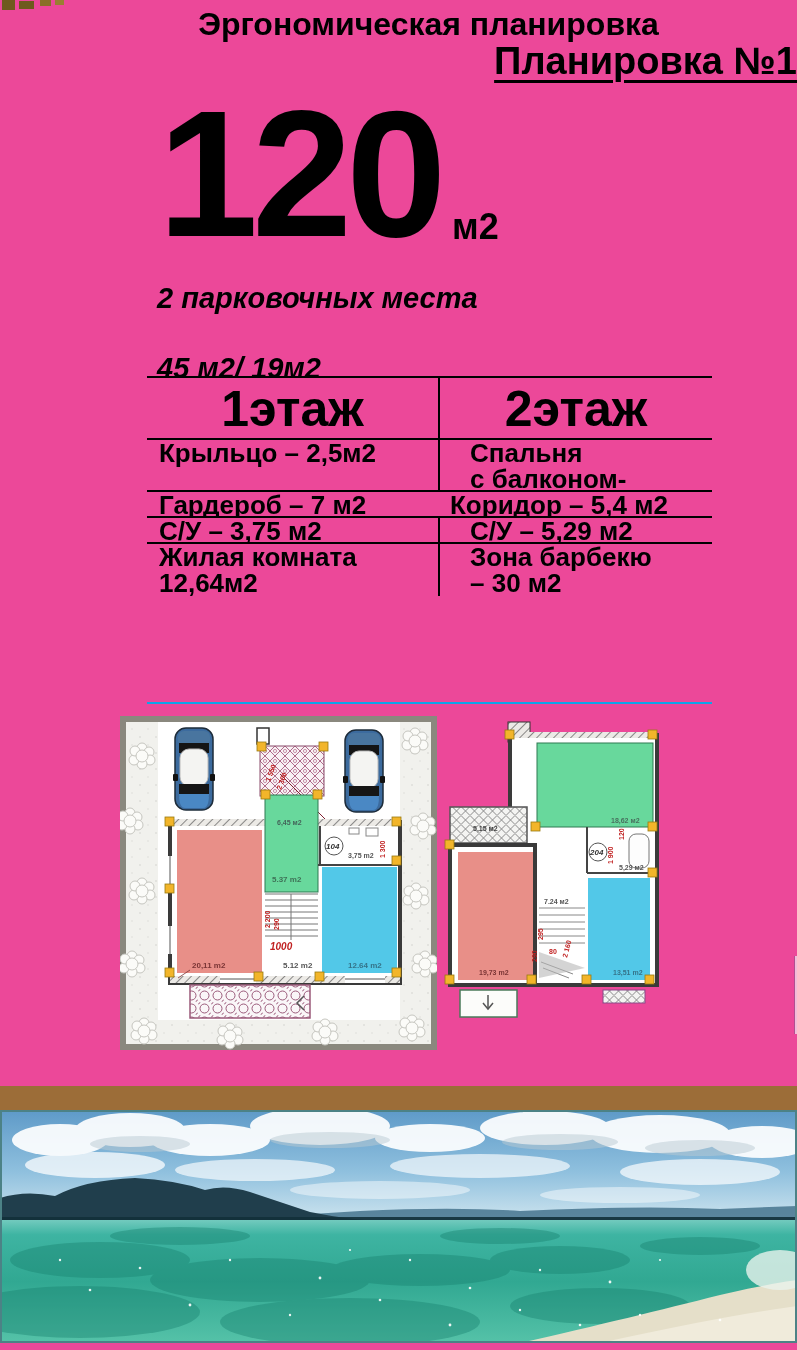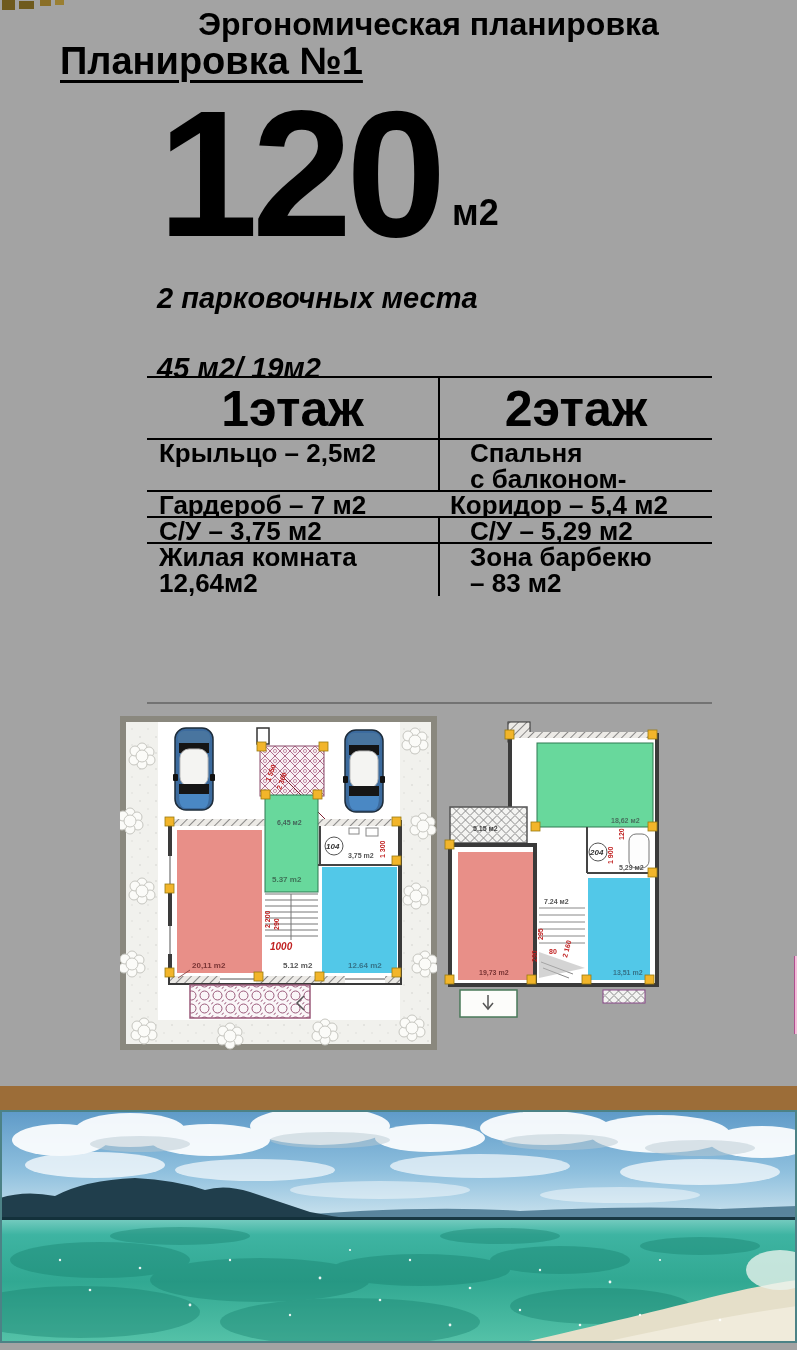--- a/index.html
+++ b/index.html
@@ -1,32 +1,32 @@
 <!DOCTYPE html>
 <html><head>
 <meta charset="utf-8">
 <style>
   html,body{margin:0;padding:0;background:#fff;}
-  #page{position:relative;width:797px;height:1350px;background:#a3a3a3;overflow:hidden;
+  #page{position:relative;width:797px;height:1350px;background:#ec4899;overflow:hidden;
         font-family:"Liberation Sans",sans-serif;font-weight:bold;color:#000;}
   .abs{position:absolute;}
   
   .artifact{left:2px;top:0;width:66px;height:12px;}
   .artifact i{position:absolute;background:#6f5a1d;}
   
   .title1{left:60px;top:6px;width:737px;text-align:center;font-size:32px;letter-spacing:0;}
-  .title2{left:60px;top:40px;width:737px;text-align:left;font-size:38px;}
+  .title2{left:60px;top:40px;width:737px;text-align:right;font-size:38px;}
   .title2 span{text-decoration:underline;text-decoration-thickness:3px;text-underline-offset:6px;}
   
   .bignum{left:158px;top:84px;font-size:180px;line-height:1;letter-spacing:-6px;}
-  .bigunit{left:452px;top:192px;font-size:36px;}
+  .bigunit{left:452px;top:206px;font-size:36px;}
   .parking{left:157px;top:281px;font-size:29px;line-height:35px;white-space:pre-line;font-style:italic;}
   
   .ftable{left:147px;top:376px;width:565px;display:grid;grid-template-columns:291px 274px;
-          grid-template-rows:62px 52px 26px 26px 54px 54px 52px;border-bottom:2px solid #737373;}
+          grid-template-rows:62px 52px 26px 26px 54px 54px 52px;border-bottom:2px solid #0ea5e9;}
   .ftable>div{border-top:2px solid #000;box-sizing:border-box;overflow:hidden;}
   .ftable .c2{border-left:2px solid #000;}
   .ftable .th{font-size:50px;text-align:center;line-height:62px;}
   .ftable .td{font-size:26px;line-height:26px;padding:0 4px 0 12px;white-space:pre-line;}
   .ftable .c2.td{padding-left:30px;}
   
   .pinksliver{left:794px;top:956px;width:3px;height:78px;background:#f2bcd8;border-left:1px solid #b05090;}
   .brownbar{left:0;top:1086px;width:797px;height:24px;background:#9c6d38;}
   svg text{font-family:"Liberation Sans",sans-serif;}
 </style>
@@ -60,21 +60,21 @@
     <div class="td c1">Крыльцо – 2,5м2</div>
     <div class="td c2">Спальня
 с балконом- 19,73м2</div>
     <div class="td c1">Гардероб – 7 м2</div>
     <div class="td c1">Коридор – 5,4 м2</div>
     <div class="td c1">С/У – 3,75 м2</div>
     <div class="td c2">С/У – 5,29 м2</div>
     <div class="td c1">Жилая комната
 12,64м2</div>
     <div class="td c2">Зона барбекю
- – 83 м2</div>
+ – 30 м2</div>
   </div>
 
   <svg width="0" height="0" style="position:absolute" aria-hidden="true">
     <defs>
       <pattern id="hatchP" width="6" height="6" patternUnits="userSpaceOnUse" patternTransform="rotate(45)">
         <rect width="6" height="6" fill="#eceae6"></rect>
           <line x1="0" y1="0" x2="0" y2="6" stroke="#6e6e6e" stroke-width="1.6"></line>
       </pattern>
       <pattern id="lat1" width="10" height="10" patternUnits="userSpaceOnUse">
         <rect width="10" height="10" fill="#f8f1f4"></rect>

